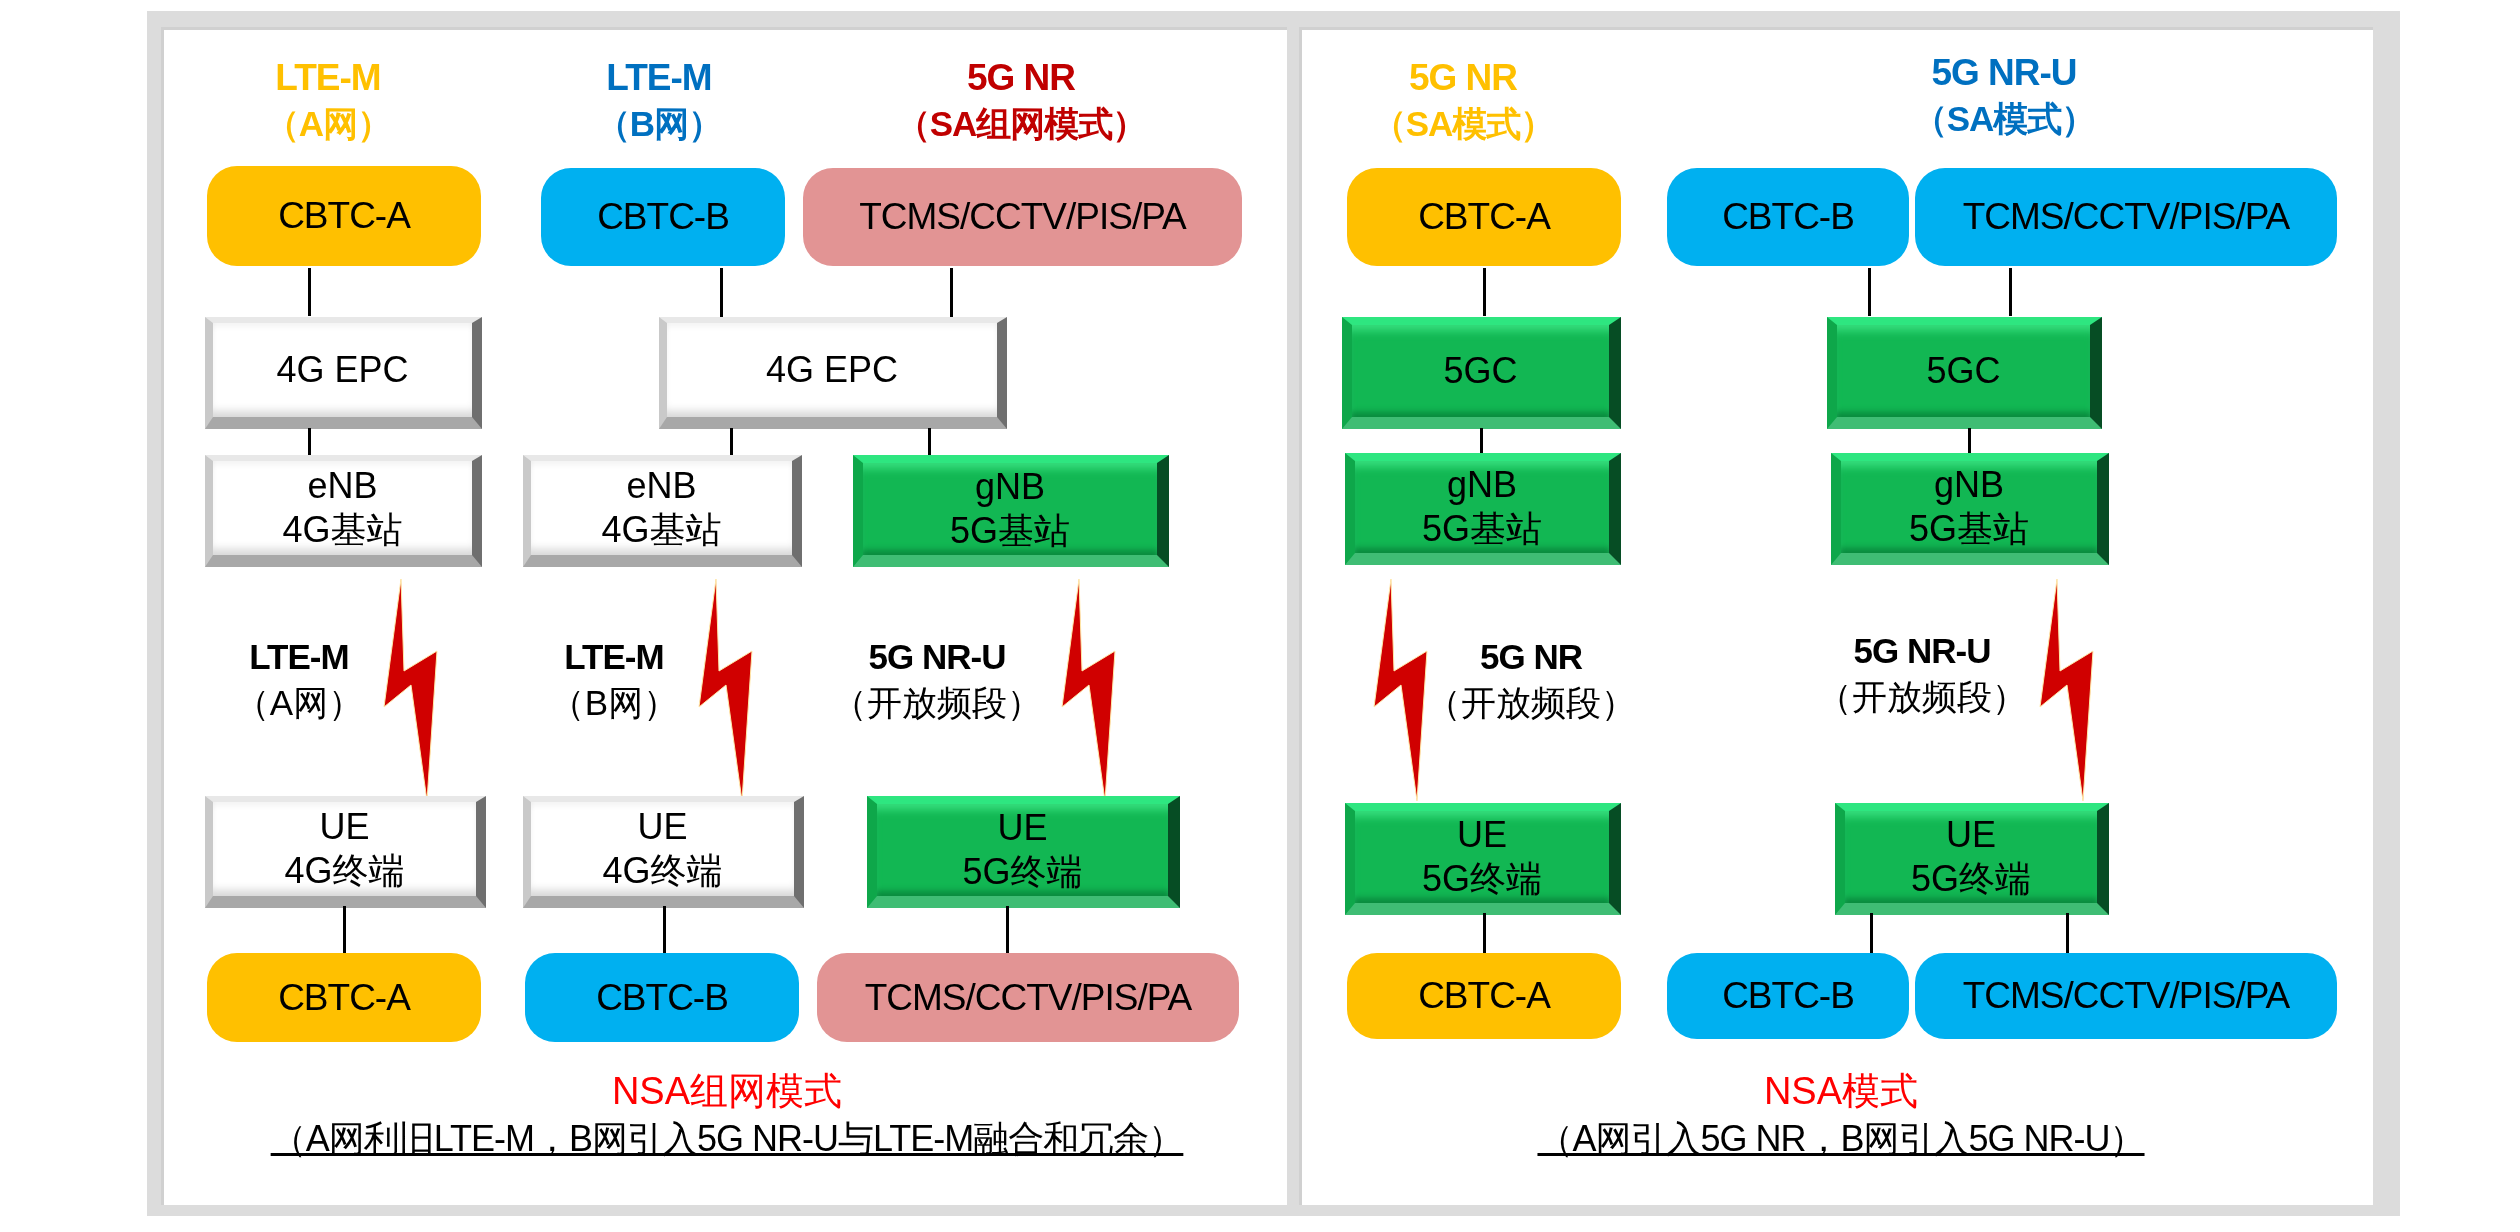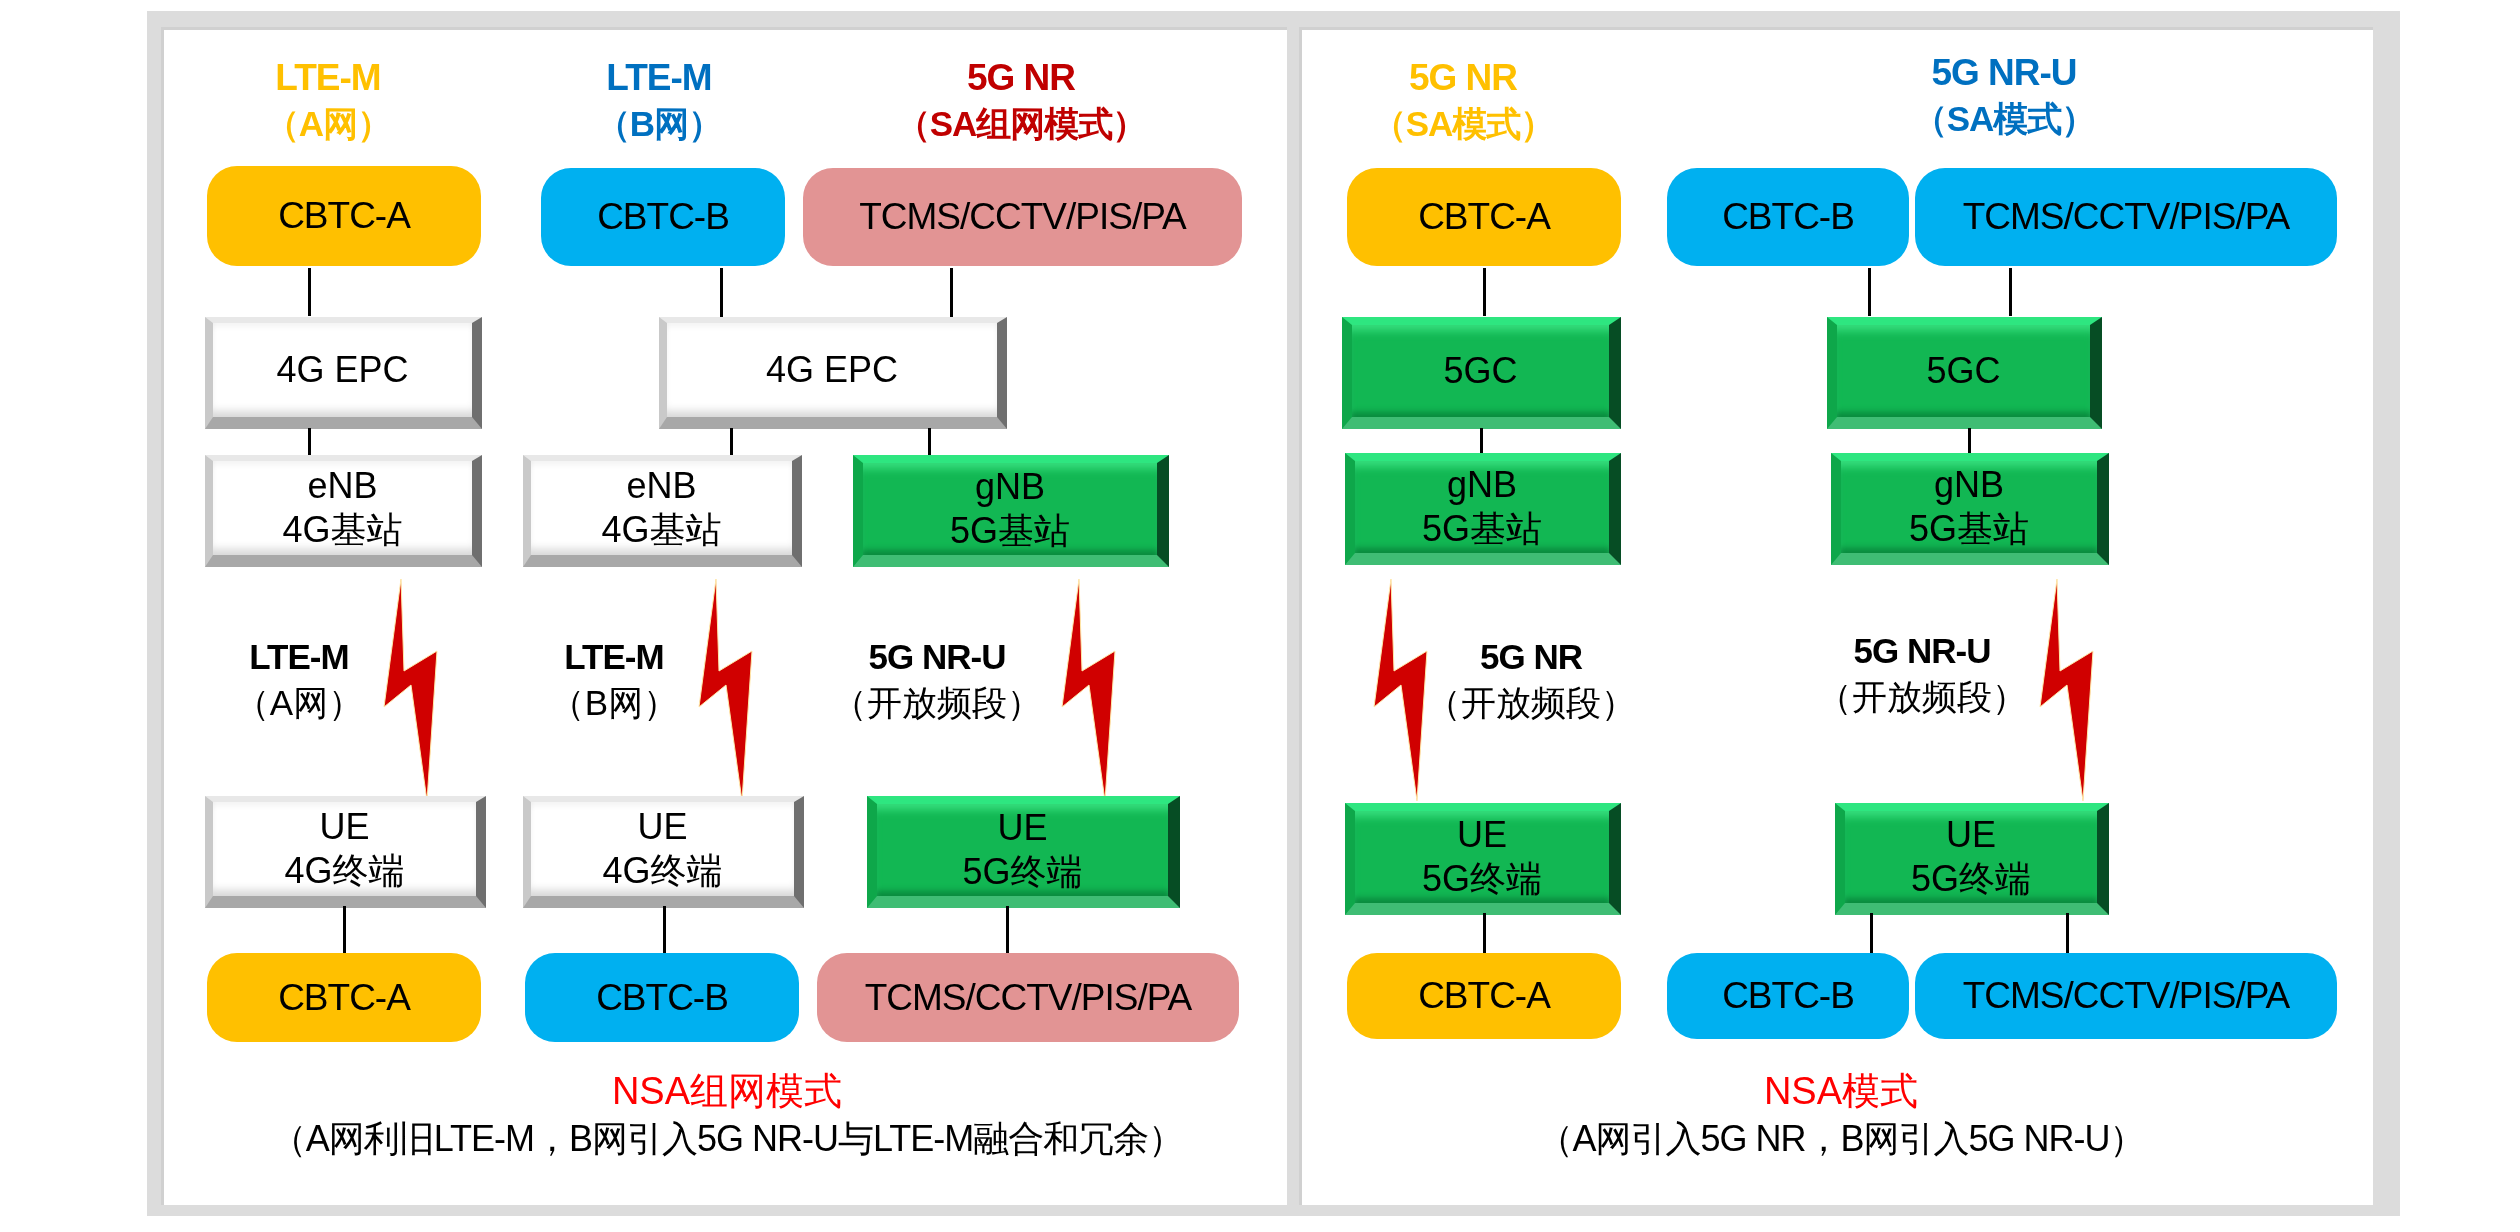--- a/index.html
+++ b/index.html
@@ -33,21 +33,21 @@
     font-size: 36px; line-height: 44px; color: #000; }
 
   .vline { width: 3px; background: #000; }
 
   .radio { text-align: center; font-size: 35px; line-height: 46px; color: #000; width: 260px; }
   .radio .t1 { font-weight: bold; letter-spacing: -1px; }
 
   .bolt { width: 80px; height: 230px; }
 
   .cap-title { text-align: center; color: #ff0000; font-weight: normal; font-size: 38px; width: 1000px; }
-  .cap-sub { text-align: center; color: #000; font-size: 36px; width: 1120px; letter-spacing: -1px; }
+  .cap-sub { text-align: center; color: #000; font-size: 36px; width: 1120px; letter-spacing: -1px; text-decoration: underline; }
 </style>
 </head>
 <body>
 
 <div class="abs outer"></div>
 
 <div class="abs panel panel-left"></div>
 
 <div class="abs hdr" style="left:168px; top:55px; color:#ffc000;">
   <div>LTE-M</div>

